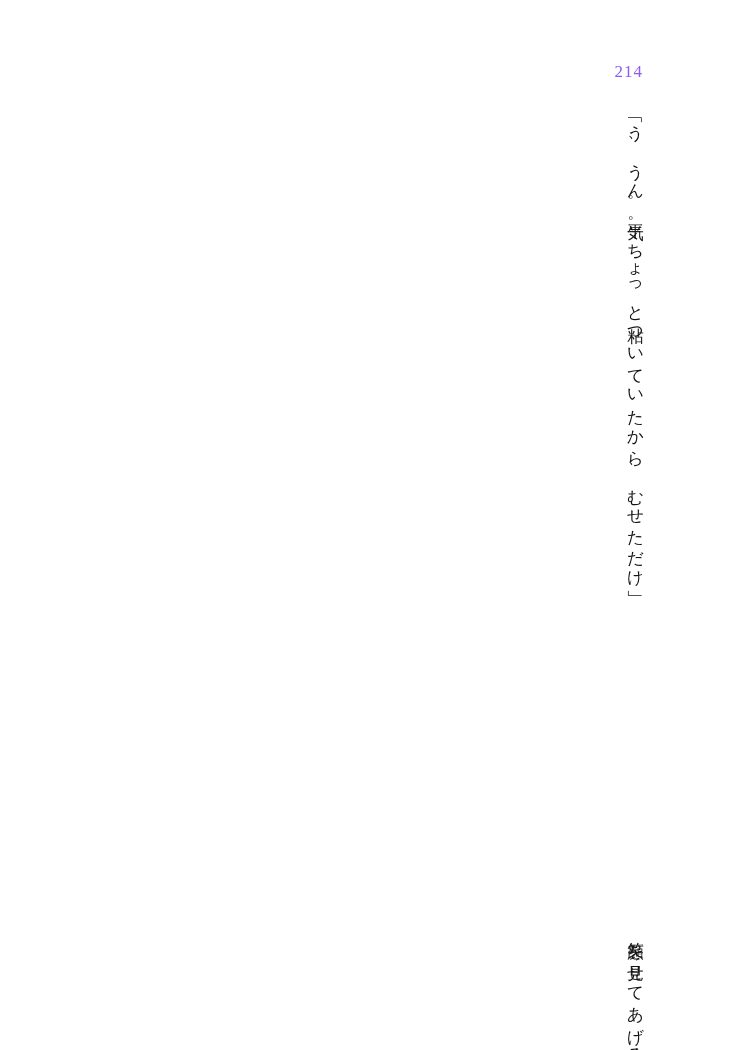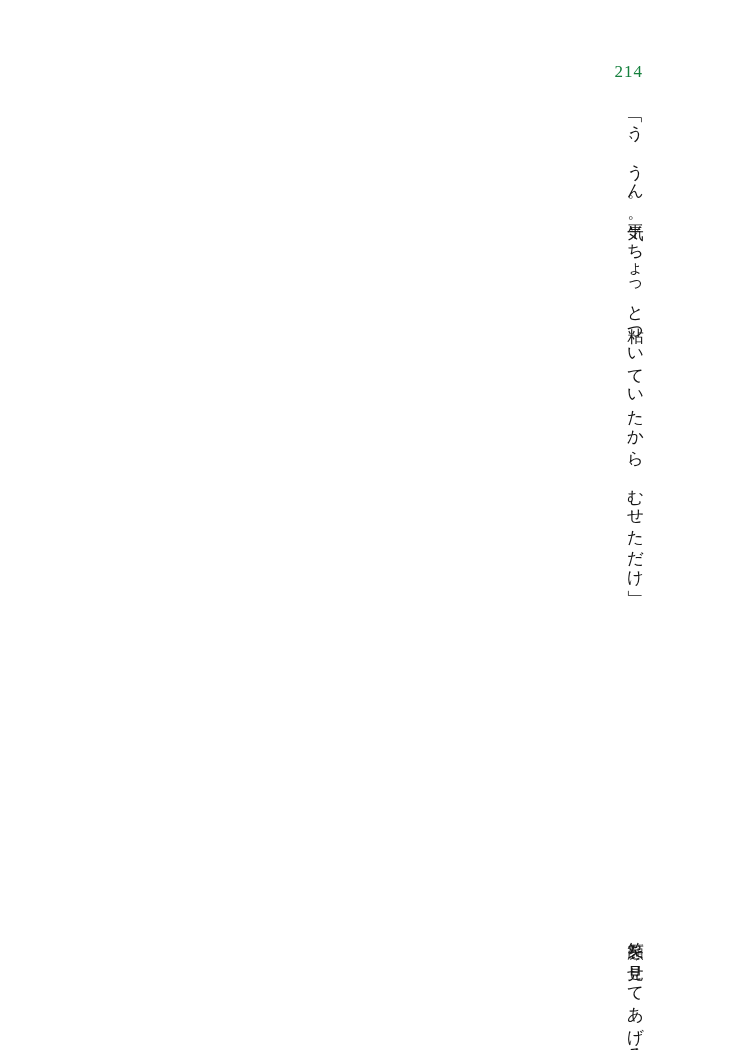--- a/index.html
+++ b/index.html
@@ -15,21 +15,21 @@
     overflow: hidden;
     font-family: "Liberation Serif", "DejaVu Serif", serif;
     color: #1a1a1a;
   }
   .page-number {
     position: absolute;
     top: 62px;
     right: 88px;
     font-size: 17px;
     letter-spacing: 1px;
-    color: #15803d;
+    color: #8b5cf6;
     font-family: "Liberation Serif", "DejaVu Serif", serif;
   }
   .body-text {
     position: absolute;
     top: 112px;
     right: 88px;
     height: 800px;
     width: 560px;
     display: flex;
     flex-direction: row;

